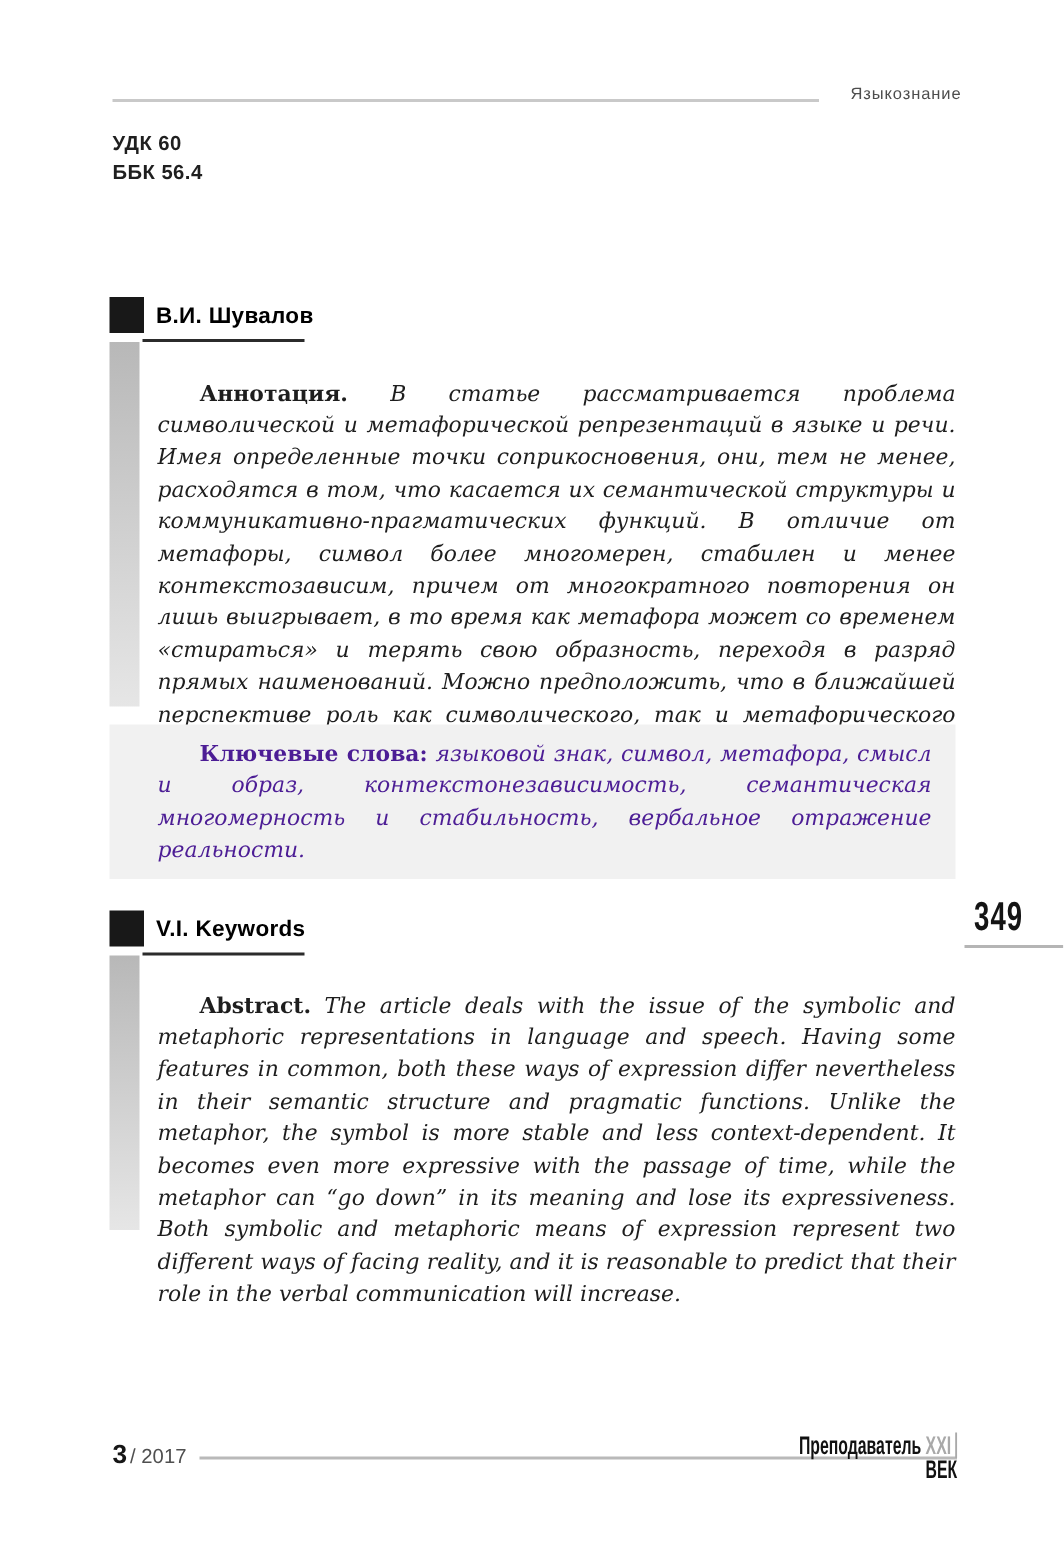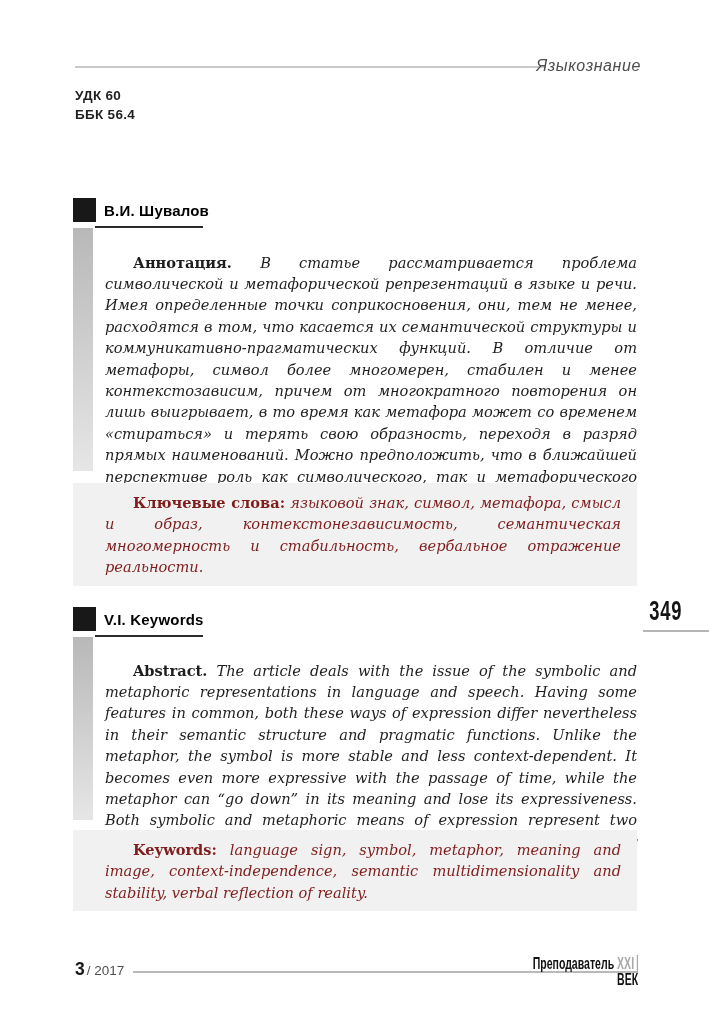--- a/index.html
+++ b/index.html
@@ -7,21 +7,21 @@
     position:relative;
     width:709px;height:1032px;
     background:#ffffff;
     font-family:"Liberation Sans",sans-serif;
     overflow:hidden;
   }
   
   .header-rule{position:absolute;left:75px;top:66px;width:471px;height:2px;background:#c9c9c9;}
   .section-label{
     position:absolute;top:57px;right:68px;
-    font-size:16px;font-weight:300;letter-spacing:.6px;color:#4d4d4d;font-style:italic;
+    font-size:11px;font-weight:300;letter-spacing:.6px;color:#4d4d4d;
   }
   
   .udk-block{position:absolute;left:75px;top:86px;font-size:13.5px;font-weight:700;line-height:19px;color:#1f1f1f;letter-spacing:.3px;}
   
   .title-ru{
     position:absolute;left:74px;top:142px;width:600px;
     font-size:22px;font-weight:300;letter-spacing:1.4px;color:#3c3c3c;
   }
   .title-en{
     position:absolute;left:74px;top:571px;width:600px;
@@ -49,21 +49,21 @@
     text-align:justify;
   }
   .para-ru{top:237px;}
   .para-en{top:645px;}
   .para b,.kw b{font-style:normal;font-weight:700;margin-left:28px;}
   
   .kw{
     position:absolute;left:73px;width:564px;box-sizing:border-box;
     background:#f1f1f1;padding:9px 16px 8px 32px;
     font-family:"DejaVu Serif",serif;font-style:italic;
-    font-size:14.6px;line-height:21.4px;color:#7f1d1d;
+    font-size:14.6px;line-height:21.4px;color:#4c1d95;
     text-align:justify;
   }
   .kw-ru{top:483px;}
   .kw-en{top:830px;}
   
   .pagenum{
     position:absolute;left:634px;top:596px;width:48px;text-align:right;
     font-size:27px;font-weight:700;color:#141414;
     transform:scaleX(.68);transform-origin:right center;letter-spacing:1px;
   }
@@ -106,21 +106,20 @@
 
   <div class="author-sq sq-en"></div>
   <div class="author-name name-en">V.I. Keywords</div>
   <div class="author-rule rule-en"></div>
   <div class="pagenum">349</div>
   <div class="pagenum-rule"></div>
 
   <div class="vbar vbar-en"></div>
   <p class="para para-en"><b>Abstract.</b> <span>The article deals with the issue of the symbolic and metaphoric representations in language and speech. Having some features in common, both these ways of expression differ nevertheless in their semantic structure and pragmatic functions. Unlike the metaphor, the symbol is more stable and less context-dependent. It becomes even more expressive with the passage of time, while the metaphor can “go down” in its meaning and lose its expressiveness. Both symbolic and metaphoric means of expression represent two different ways of facing reality, and it is reasonable to predict that their role in the verbal communication will increase.</span></p>
 
-  <div class="kw kw-en"><b>Keywords:</b> <span>language sign, symbol, metaphor, meaning and image, context-independence, semantic multidimensionality and stability, verbal reflection of reality.</span></div>
 
   <div class="footer-issue"><span class="num">3</span><span>/ 2017</span></div>
   <div class="footer-rule"></div>
   <div class="journal-logo">
     <div><span>Преподаватель</span> <span class="gray">XXI</span><span class="logo-tick"></span></div>
     <div>ВЕК</div>
   </div>
 
 </div>
 

